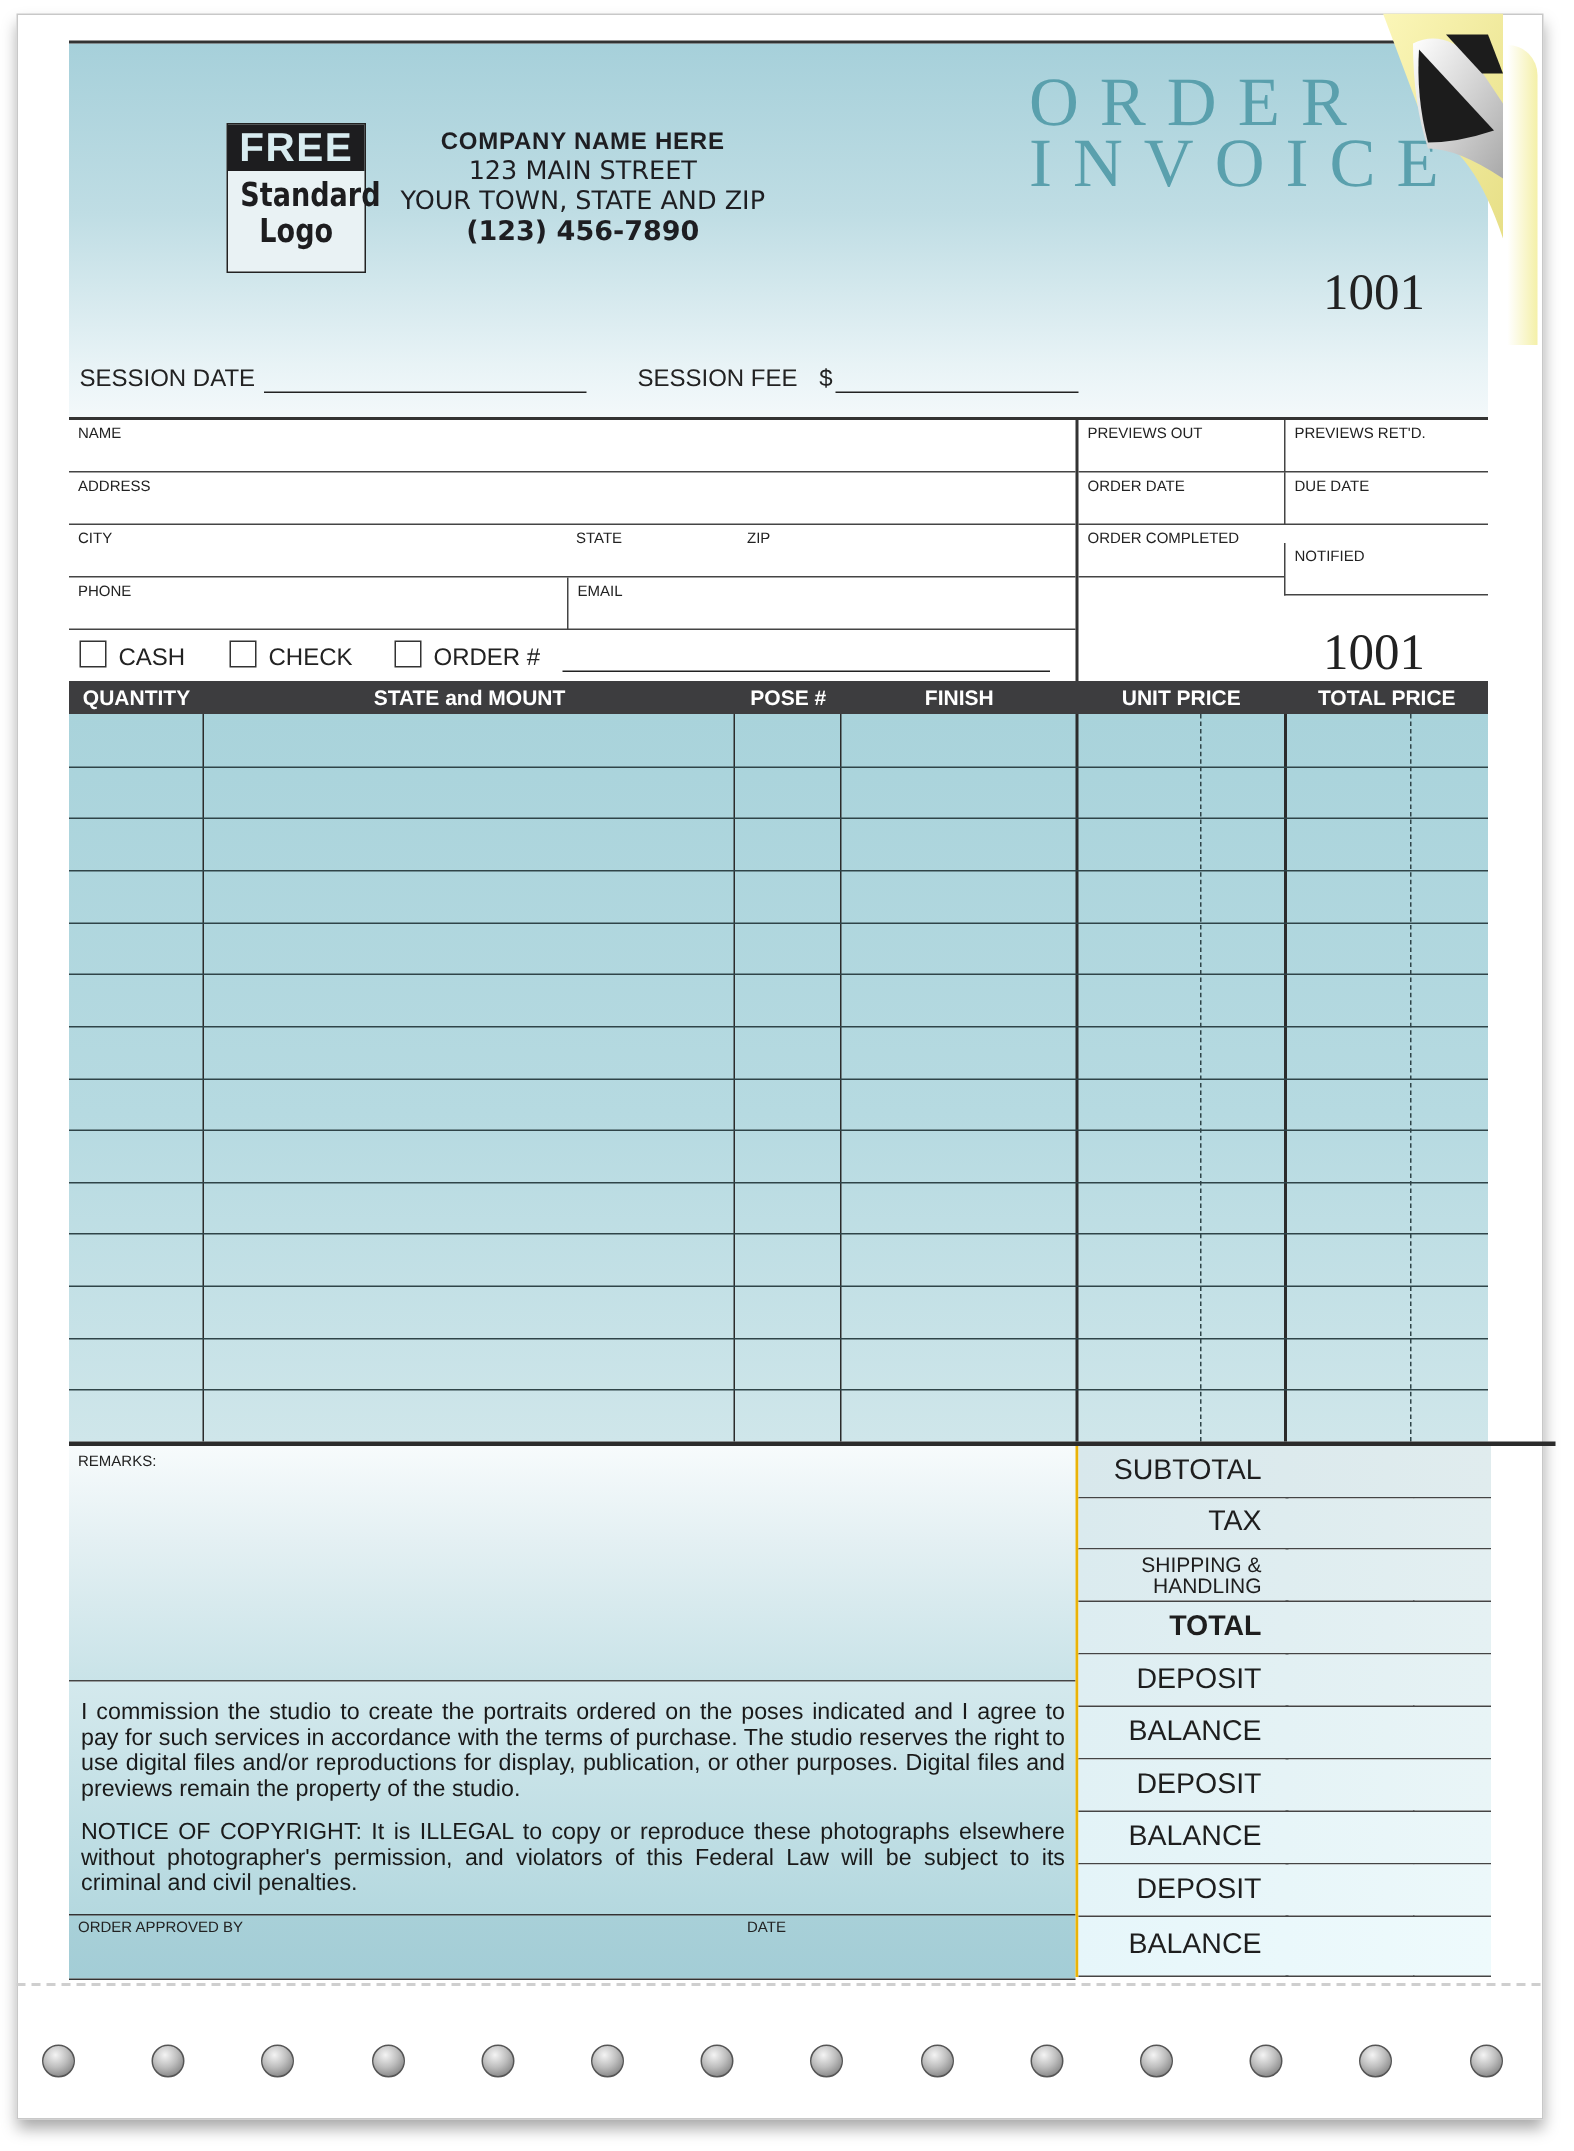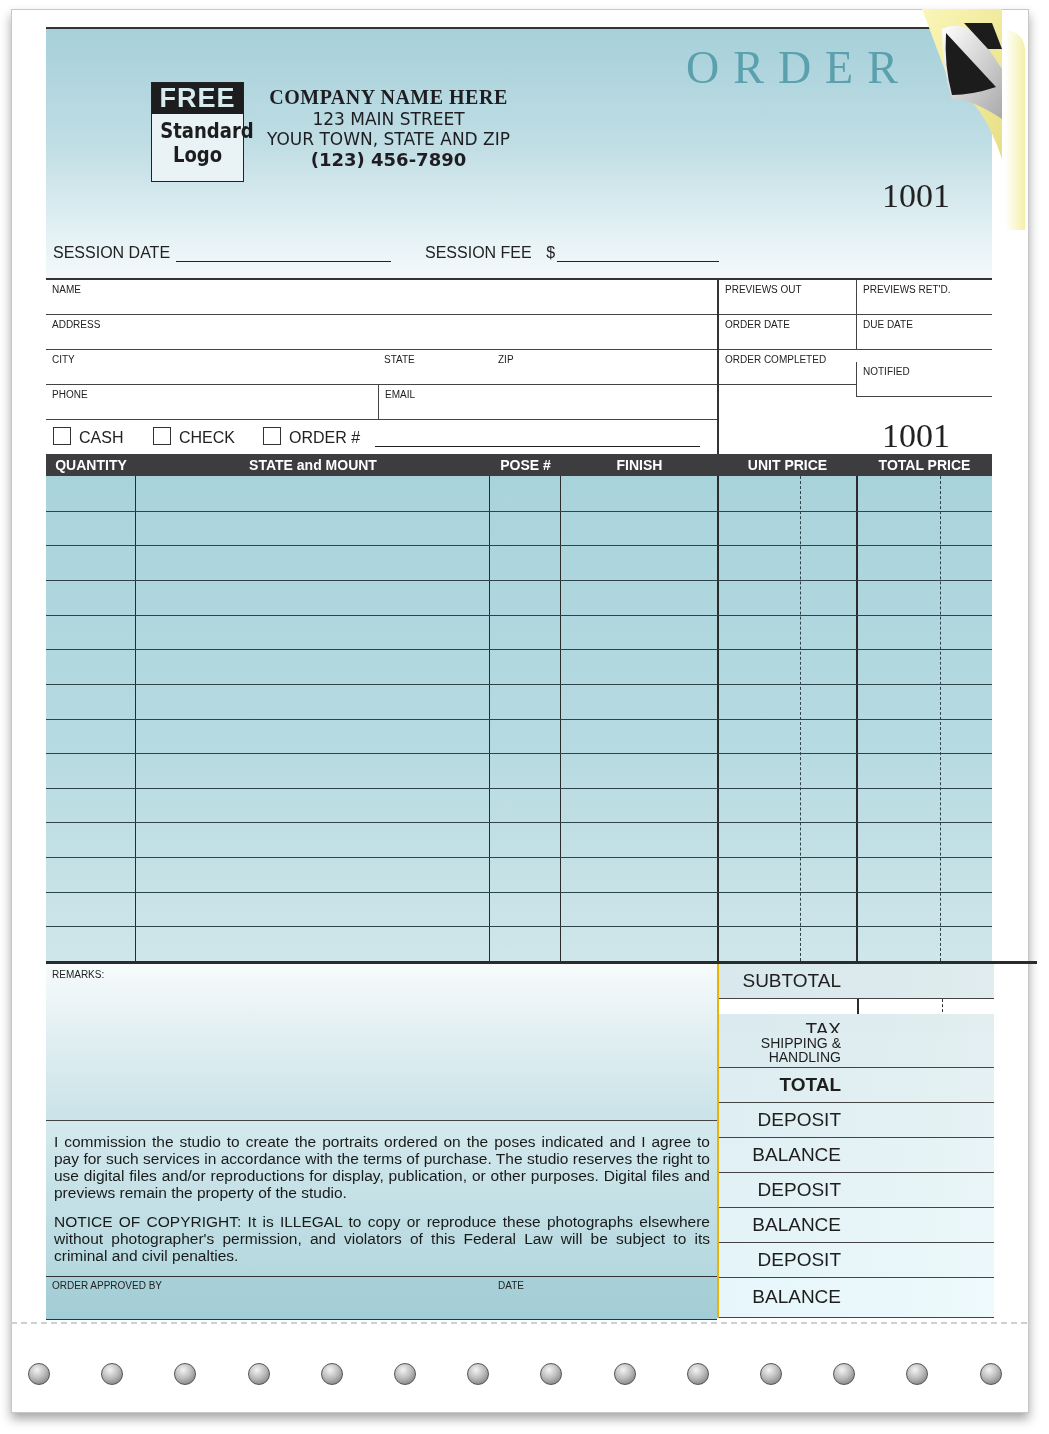--- a/index.html
+++ b/index.html
@@ -13,21 +13,21 @@
   .form { position:absolute; left:46px; top:27px; width:946px; height:1288px; }
 
   .header { position:absolute; left:0; top:0; width:946px; height:252px; border-top:2px solid #333;
     background:linear-gradient(180deg,#a6d0da 0%, #bfdde4 45%, #e8f3f6 85%, #f4f9fb 100%); }
 
   .logo-box { position:absolute; left:105px; top:53px; width:91px; height:98px; border:1.5px solid #222; background:#e9f2f4; }
   .logo-free { height:31px; background:#1d1d1f; color:#d8ecf0; font-weight:bold; font-size:27px; text-align:center; line-height:31px; letter-spacing:1px; }
   .logo-text { font-family:"DejaVu Sans", sans-serif; font-weight:bold; font-size:22px; text-align:center; line-height:24px; color:#1d1d1f; margin-top:5px; transform:scaleX(0.82); }
 
   .company { position:absolute; left:205px; top:57px; width:275px; text-align:center; }
-  .company-name { font-family:Liberation Serif, serif; font-weight:bold; font-size:20px; color:#1e1e22; letter-spacing:0.5px; white-space:nowrap; }
+  .company-name { font-family:Liberation Sans, sans-serif; font-weight:bold; font-size:16px; color:#1e1e22; letter-spacing:0.5px; white-space:nowrap; }
   .company-line { font-family:"DejaVu Sans", sans-serif; font-size:17px; line-height:20px; color:#1e1e22; white-space:nowrap; }
   .company-phone { font-family:"DejaVu Sans", sans-serif; font-weight:bold; font-size:18px; color:#1e1e22; }
 
   .title-order, .title-invoice { position:absolute; left:640px; font-family:"Liberation Serif", serif; color:#5aa0ad; font-size:46px; letter-spacing:14px; line-height:44px; }
   .title-order { top:17px; }
   .title-invoice { top:58px; }
 
   .curl { position:absolute; left:846px; top:-20px; width:110px; height:150px; }
 
   .inv-num-top { position:absolute; left:836px; top:148px; font-family:"Liberation Serif", serif; font-size:34px; color:#222; }
@@ -100,20 +100,21 @@
     </div>
 
     <div class="company">
       <div class="company-name">COMPANY NAME HERE</div>
       <div class="company-line">123 MAIN STREET</div>
       <div class="company-line">YOUR TOWN, STATE AND ZIP</div>
       <div class="company-phone">(123) 456-7890</div>
     </div>
 
     <div class="title-order">ORDER</div>
+    <div class="title-invoice">INVOICE</div>
 
     <svg class="curl" viewBox="0 0 110 150">
       <defs>
         <linearGradient id="ylw" x1="0" y1="0" x2="1" y2="1">
           <stop offset="0" stop-color="#fbf6b8"></stop>
             <stop offset="1" stop-color="#e7df86"></stop>
         </linearGradient>
         <linearGradient id="slv" x1="0" y1="0" x2="1" y2="1">
           <stop offset="0" stop-color="#ffffff"></stop>
             <stop offset="1" stop-color="#a9a9a9"></stop>
@@ -250,21 +251,21 @@
       <span class="approve-lbl" style="left:6px">ORDER APPROVED BY</span>
       <span class="approve-lbl" style="left:452px">DATE</span>
     </div>
 
     <div class="totals" id="totals">
       <div class="tot-divider"></div>
       <div class="tot-dash"></div>
     <div class="tot-row" style="top: 0px; height: 35px; background: linear-gradient(90deg, rgb(216, 232, 236), rgb(224, 236, 238));">
           <div class="tot-lbl" style="top: 5.5px;">SUBTOTAL</div>
         </div>
-        <div class="tot-row" style="top: 35px; height: 34px; background: linear-gradient(90deg, rgb(218, 234, 238), rgb(226, 238, 240)); margin-top: 15px;">
+        <div class="tot-row" style="top: 35px; height: 34px; background: linear-gradient(90deg, rgb(218, 234, 238), rgb(226, 238, 240));">
           <div class="tot-lbl" style="top: 5px;">TAX</div>
         </div>
         <div class="tot-row" style="top: 69px; height: 35px; background: linear-gradient(90deg, rgb(219, 235, 239), rgb(227, 239, 241));">
           <div class="tot-lbl" style="font-size: 14px; line-height: 14px; top: 3px;">
             <div>SHIPPING &amp;</div>
             <div>HANDLING</div>
           </div>
         </div>
         <div class="tot-row" style="top: 104px; height: 35px; background: linear-gradient(90deg, rgb(221, 237, 241), rgb(229, 241, 243));">
           <div class="tot-lbl" style="top: 5.5px; font-weight: bold; text-align: right;">TOTAL</div>

